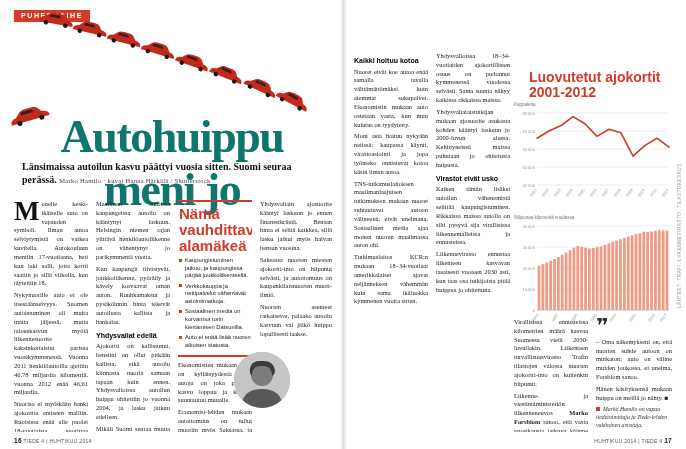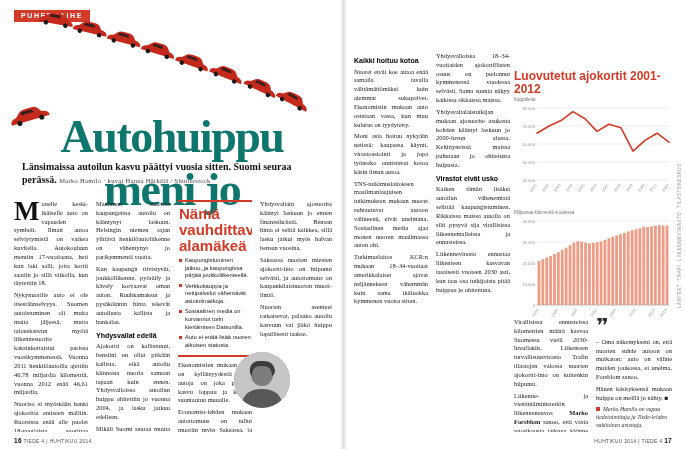--- a/index.html
+++ b/index.html
@@ -36,21 +36,21 @@
   .factbox-item::before{content:"";position:absolute;left:0;top:1.5px;width:3px;height:3px;background:#d23b28;}
   .portrait{position:absolute;left:234px;top:352px;width:56px;height:56px;border-radius:50%;
             overflow:hidden;background:#c9c9c9;box-shadow:0 0 0 1px #bbb inset;}
   
   .r1{left:354px;top:52px;height:380px;}
   .r2{left:436px;top:52px;height:380px;}
   .u1{left:514px;top:318px;height:114px;}
   .u2{left:596px;top:318px;height:114px;width:76px;}
   .charts{position:absolute;left:514px;top:52px;width:158px;height:262px;padding-top:18px;box-sizing:border-box;}
   .chart-title{color:#d23b28;font-family:"Liberation Sans",sans-serif;font-weight:bold;
-               font-size:12px;line-height:1.1;margin-bottom:1px;}
+               font-size:14px;line-height:1.1;margin-bottom:1px;margin-left:15px;}
   .chart-sub{font-family:"Liberation Sans",sans-serif;font-size:4.5px;color:#777;margin-bottom:2px;}
   .chart-block{margin-bottom:10px;}
   svg text{font-family:"Liberation Sans",sans-serif;}
   .credit{position:absolute;left:677px;top:58px;height:250px;font-family:"Liberation Sans",sans-serif;
           font-size:4.5px;color:#999;writing-mode:vertical-rl;transform:rotate(180deg);letter-spacing:.6px;}
   .bigquote{display:block;font-size:24px;line-height:.7;color:#2a2a2a;margin-bottom:3px;}
   .quote-para{}
   .bio{font-style:italic;font-size:5.8px;color:#333;margin-top:3px;text-align:left;}
   .bio::before{content:"";display:inline-block;width:4px;height:4px;background:#d23b28;margin-right:3px;}
   

